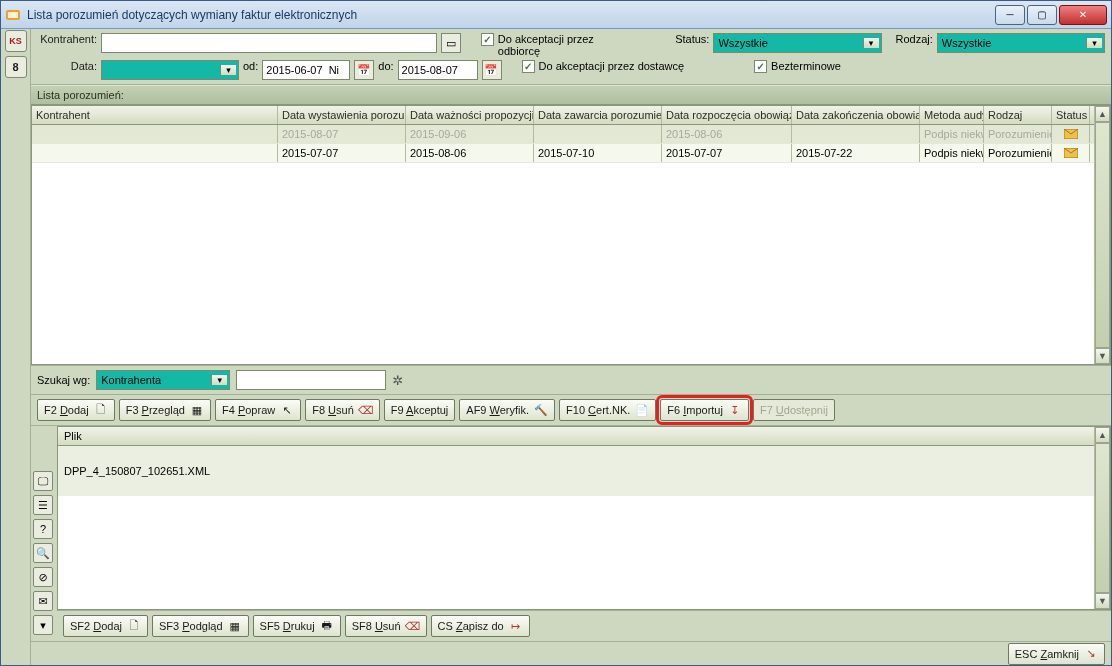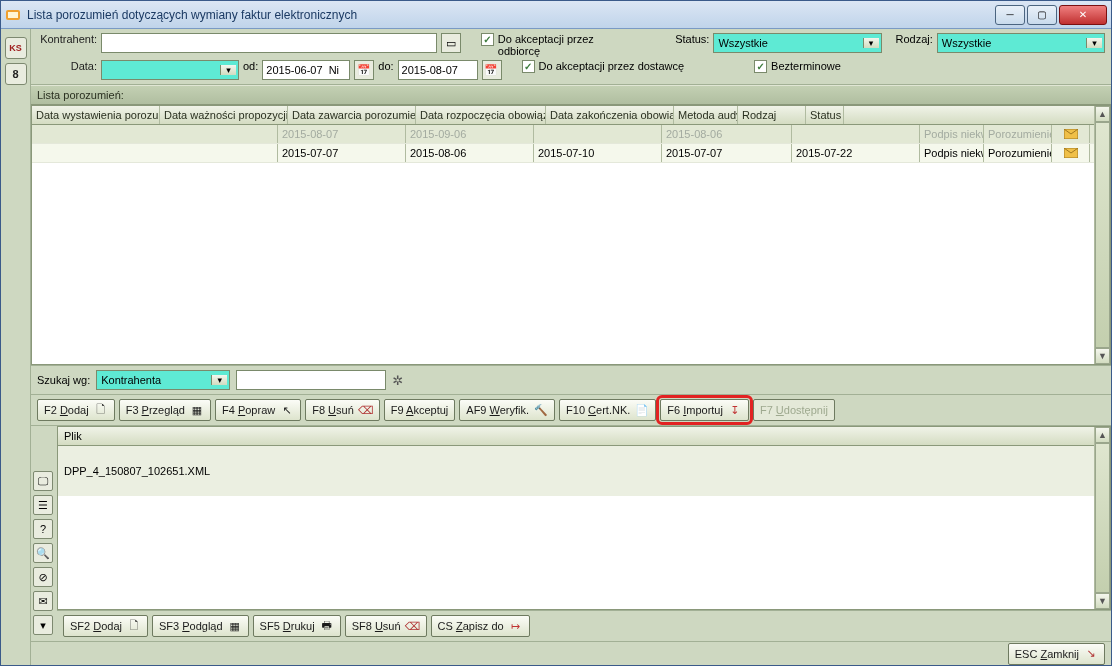--- a/index.html
+++ b/index.html
@@ -7,29 +7,29 @@
   .window{width:1112px;height:666px;display:flex;flex-direction:column;border:1px solid #3a5a8a;background:#ced8c1;}
   .titlebar{height:28px;background:linear-gradient(to bottom,#dbe6f4,#c0d4ea);display:flex;align-items:center;padding:0 4px;gap:6px;border-bottom:1px solid #7a9ac4;}
   .titlebar .icon{width:16px;height:16px;display:flex;align-items:center;justify-content:center;}
   .titlebar .title{flex:1;color:#1b3a63;font-size:12px;white-space:nowrap;overflow:hidden;}
   .win-btn-group{display:flex;gap:2px;}
   .win-btn{width:30px;height:20px;border:1px solid #4b6580;border-radius:3px;display:flex;align-items:center;justify-content:center;font-size:10px;background:linear-gradient(to bottom,#f2f6fb,#cfdff0);}
   .win-btn.close{width:48px;background:linear-gradient(to bottom,#f08080,#c03030);color:#fff;border-color:#7a1010;}
   .win-btn.max,.win-btn.min{background:linear-gradient(to bottom,#eaf1f9,#c9dbec);}
   .content{flex:1;display:flex;flex-direction:column;}
   .body{flex:1;display:flex;}
-  .sidebar{width:30px;background:#ced8c1;display:flex;flex-direction:column;align-items:center;padding-top:8px;gap:4px;border-right:1px solid #a2b095;}
+  .sidebar{width:30px;background:#ced8c1;display:flex;flex-direction:column;align-items:center;padding-top:1px;gap:4px;border-right:1px solid #a2b095;}
   .sidebar .sb-btn{width:22px;height:22px;border:1px solid #7d8970;background:#e9ecdf;border-radius:3px;display:flex;align-items:center;justify-content:center;font-size:11px;font-weight:bold;color:#6f2222;}
   .main{flex:1;display:flex;flex-direction:column;}
   
   .filters{background:#ced8c1;padding:4px 6px;display:flex;flex-direction:column;gap:3px;border-bottom:1px solid #a2b095;}
   .frow{display:flex;align-items:flex-start;gap:4px;}
   .lbl{min-width:60px;text-align:right;color:#222;}
   .inp{height:20px;border:1px solid #7a8a6b;background:#fff;padding:0 3px;font-size:11px;font-family:inherit;}
-  .dd{height:20px;border:1px solid #7a8a6b;background:#5eead4;display:flex;align-items:center;justify-content:space-between;padding:0 2px 0 4px;font-size:11px;}
+  .dd{height:20px;border:1px solid #7a8a6b;background:#14b8a6;display:flex;align-items:center;justify-content:space-between;padding:0 2px 0 4px;font-size:11px;}
   .dd .caret{width:16px;background:linear-gradient(to bottom,#f4f6ed,#d2dcc0);border-left:1px solid #7a8a6b;text-align:center;font-size:9px;}
   .ck{width:13px;height:13px;border:1px solid #7a8a6b;background:#fff;display:inline-block;}
   .ck.on::after{content:"✓";font-size:10px;line-height:11px;display:block;text-align:center;color:#3a7a3a;font-weight:bold;}
   .square-btn{width:20px;height:20px;border:1px solid #7a8a6b;background:#e9ecdf;display:flex;align-items:center;justify-content:center;font-size:11px;}
   
   .section-hdr{background:linear-gradient(to bottom,#c3d0b3,#b0bea0);padding:3px 6px;font-size:11px;color:#2a3020;border-top:1px solid #e0e6d4;border-bottom:1px solid #8a987a;}
   
   .table-wrap{height:260px;background:#fff;border:1px solid #8a987a;margin:0 0 0 0;overflow:hidden;position:relative;}
   .thead,.trow{display:flex;}
   .thead{background:linear-gradient(to bottom,#f0f3e8,#d4dcc2);border-bottom:1px solid #8a987a;}
@@ -130,20 +130,21 @@
             <span style="width:62px;"></span>
             <span class="ck on"></span>
             <span>Bezterminowe</span>
           </div>
         </div>
 
         <div class="section-hdr">Lista porozumień:</div>
 
         <div class="table-wrap">
           <div class="thead">
+            <div class="th c0">Kontrahent</div>
             <div class="th c1">Data wystawienia porozum</div>
             <div class="th c2">Data ważności propozycji</div>
             <div class="th c3">Data zawarcia porozumien</div>
             <div class="th c4">Data rozpoczęcia obowiąz</div>
             <div class="th c5">Data zakończenia obowią</div>
             <div class="th c6">Metoda audy</div>
             <div class="th c7">Rodzaj</div>
             <div class="th c8">Status</div>
           </div>
           <div class="trow sel">

